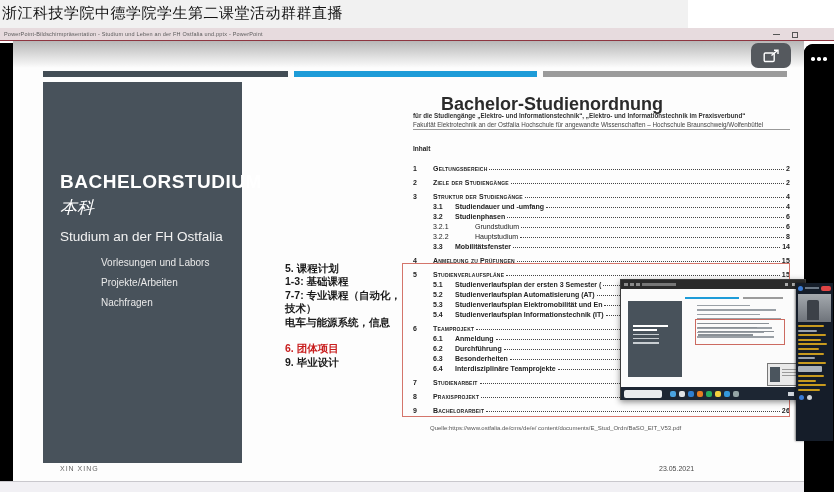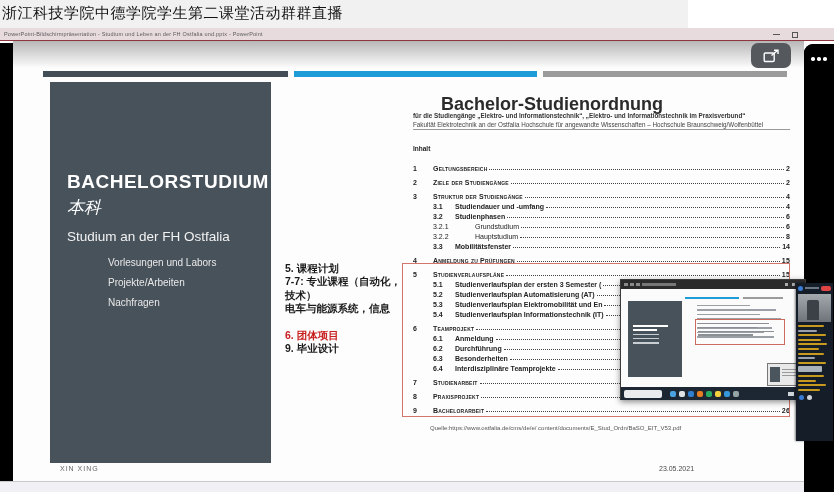--- a/index.html
+++ b/index.html
@@ -27,21 +27,21 @@
   .more-button{position:absolute;left:804px;top:44px;width:30px;height:30px;display:flex;align-items:center;justify-content:center;gap:2.5px;background:#000;border-top-left-radius:9px;cursor:pointer;}
   .more-button b{width:3.5px;height:3.5px;border-radius:50%;background:#fff;}
   .share-button{position:absolute;left:751px;top:43px;width:40px;height:25px;background:#55595e;border-radius:7px;display:flex;align-items:center;justify-content:center;cursor:pointer;}
 
   
   .accent-dark{position:absolute;left:30px;top:30px;width:245px;height:6px;background:#424d55;}
   .accent-blue{position:absolute;left:281px;top:30px;width:243px;height:6px;background:#1e9cd8;}
   .accent-gray{position:absolute;left:530px;top:30px;width:244px;height:6px;background:#9b9b9b;}
 
   
-  .panel{position:absolute;left:30px;top:41px;width:221px;height:381px;background:#48525b;color:#fff;padding-left:17px;margin-left:7px;}
+  .panel{position:absolute;left:30px;top:41px;width:199px;height:381px;background:#48525b;color:#fff;padding-left:17px;}
   .panel-title{position:absolute;left:17px;top:89px;font-size:19px;font-weight:bold;letter-spacing:.5px;}
   .panel-title-cn{position:absolute;left:17px;top:114px;font-size:17px;font-style:italic;}
   .panel-subtitle{position:absolute;left:17px;top:147px;font-size:13.5px;color:#f2f2f2;}
   .panel-items{position:absolute;left:58px;top:175px;}
   .panel-item{font-size:10px;color:#e9e9e9;margin-bottom:9px;}
 
   
   .cn-notes{position:absolute;left:272px;top:221px;width:126px;}
   .cn-line{font-size:10.5px;font-weight:bold;color:#1a1a1a;line-height:13.4px;min-height:13.4px;}
   .cn-line.v-true{color:#c81e1e;}
@@ -164,20 +164,21 @@
 
           <div class="panel-item">Nachfragen</div>
 
       </div>
     </div>
 
     <div class="cn-notes">
 
         <div class="cn-line v-false">5. 课程计划</div>
 
+        <div class="cn-line v-false">1-3: 基础课程</div>
 
         <div class="cn-line v-false">7-7: 专业课程（自动化，</div>
 
         <div class="cn-line v-false">技术）</div>
 
         <div class="cn-line v-false">电车与能源系统，信息</div>
 
         <div class="cn-line v-false"></div>
 
         <div class="cn-line v-true">6. 团体项目</div>

